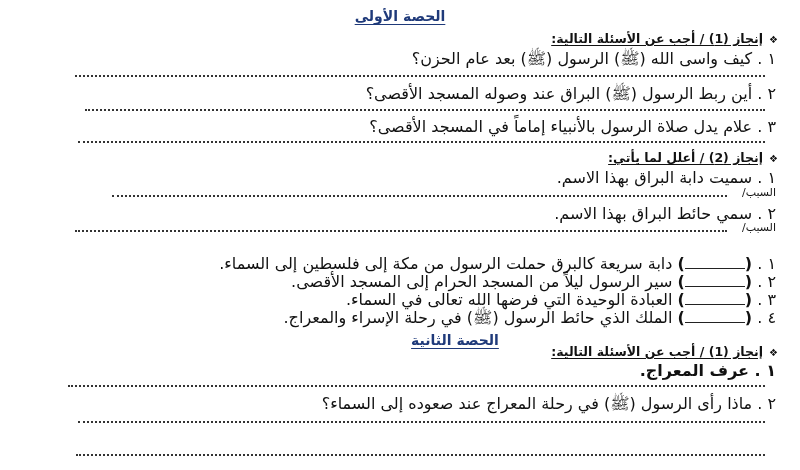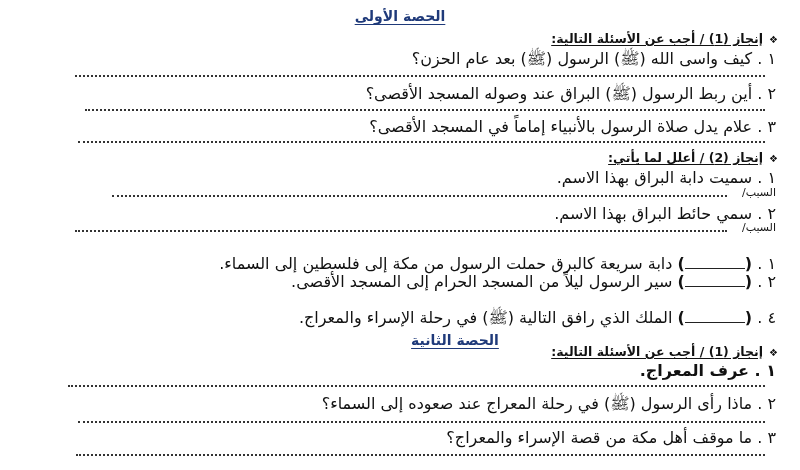--- a/index.html
+++ b/index.html
@@ -98,34 +98,38 @@
   <div class="abs q" style="top:254px;">
     <span>١ .</span>
     <span style="font-weight:bold;">(</span><span class="blank"></span><span style="font-weight:bold;">)</span>
     <span>دابة سريعة كالبرق حملت الرسول من مكة إلى فلسطين إلى السماء.</span>
   </div>
   <div class="abs q" style="top:272px;">
     <span>٢ .</span>
     <span style="font-weight:bold;">(</span><span class="blank"></span><span style="font-weight:bold;">)</span>
     <span>سير الرسول ليلاً من المسجد الحرام إلى المسجد الأقصى.</span>
   </div>
+  <div class="abs q" style="top:290px;">
+    <span>٣ .</span>
+    <span style="font-weight:bold;">(</span><span class="blank"></span><span style="font-weight:bold;">)</span>
+    <span>العبادة الوحيدة التي فرضها الله تعالى في السماء.</span>
+  </div>
   <div class="abs q" style="top:308px;">
     <span>٤ .</span>
     <span style="font-weight:bold;">(</span><span class="blank"></span><span style="font-weight:bold;">)</span>
-    <span>الملك الذي رافق التالية (ﷺ) في رحلة الإسراء والمعراج.</span>
+    <span>الملك الذي حائط الرسول (ﷺ) في رحلة الإسراء والمعراج.</span>
   </div>
 
   <div class="abs section-title" style="top:322px; right:0; left:0; text-align:center; padding-left:110px; box-sizing:border-box;margin-top:10px;">الحصة الثانية</div>
 
   <div class="abs heading" style="top:344px;">
     <span class="bullet">❖</span><span class="txt">إنجاز (1) / أجب عن الأسئلة التالية:</span>
   </div>
 
   <div class="abs q" style="top:361px;font-weight:bold;">١ . عرف المعراج.</div>
   <div class="dots" style="top:385px; left:68px; width:697px;"></div>
 
   <div class="abs q" style="top:394px;">٢ . ماذا رأى الرسول (ﷺ) في رحلة المعراج عند صعوده إلى السماء؟</div>
   <div class="dots" style="top:421px; left:78px; width:687px;"></div>
 
-  <div class="abs q" style="top:428px;">٣ . ما موقف أهل مكة من قصة الإسراء والمعراج؟</div>
   <div class="dots" style="top:454px; left:76px; width:689px;"></div>
 
 </div>
 
 </body></html>

